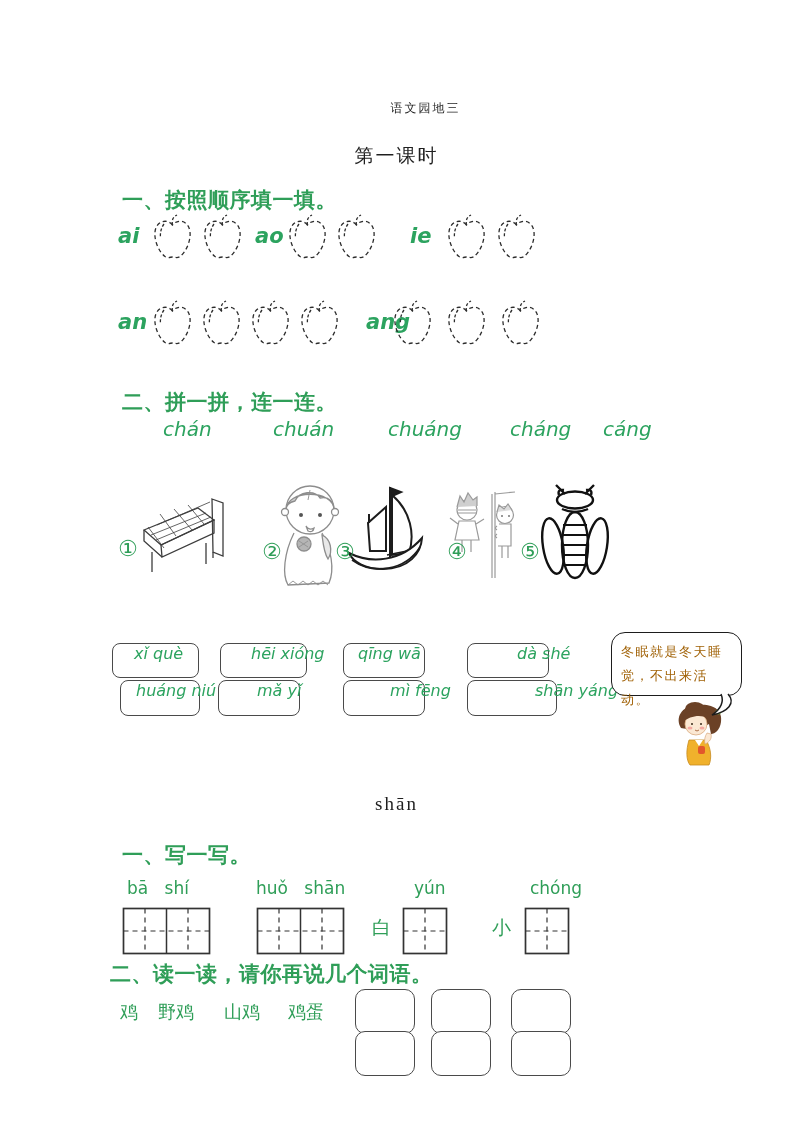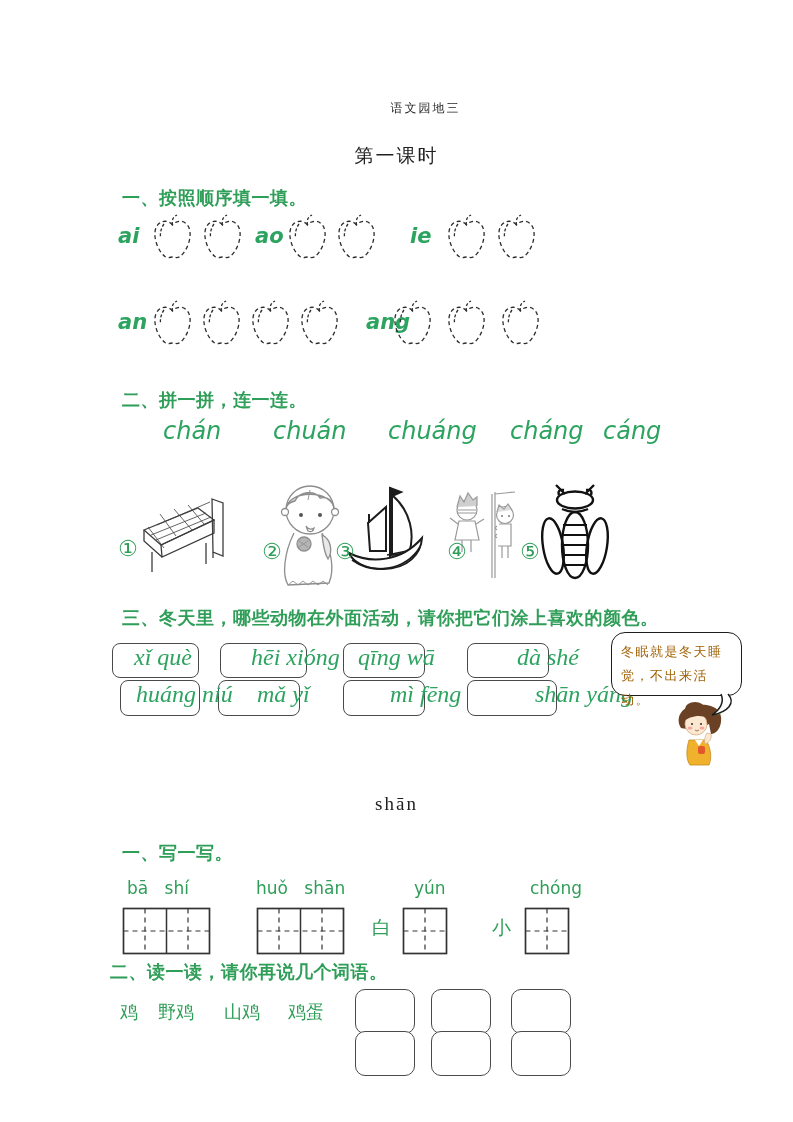--- a/index.html
+++ b/index.html
@@ -2,25 +2,25 @@
 <html style="--green: #2f9e58; --pygreen: #2ca35f; --ink: #1f1f1f;"><head>
 <meta charset="utf-8">
 <style>
   html,body{margin:0;padding:0;background:#fff;}
   .page{position:relative;width:793px;height:1122px;background:#fff;overflow:hidden;
         font-family:"Liberation Serif", serif;color:var(--ink,#1f1f1f);}
   .abs{position:absolute;white-space:nowrap;}
   .center{left:0;width:793px;text-align:center;}
   .doc-title{font-size:12px;letter-spacing:2px;margin-left:29px;}
   .lesson-head{font-size:19px;letter-spacing:2px;}
-  .sec-head{font-size:18px;font-weight:600;color:var(--green,#2f9e58);letter-spacing:0.5px;}
+  .sec-head{font-size:21px;font-weight:600;color:var(--green,#2f9e58);letter-spacing:0.5px;}
   .py{font-family:"DejaVu Sans", sans-serif;font-style:italic;color:var(--pygreen,#2ca35f);}
   .py-vowel{font-size:21px;font-weight:600;}
-  .py-word{font-size:24px;}
-  .py-animal{font-size:24px;z-index:2;font-family:Liberation Serif, serif;}
+  .py-word{font-size:20px;}
+  .py-animal{font-size:16px;z-index:2;}
   .pic-num{font-family:"DejaVu Sans", sans-serif;font-size:22px;color:var(--green,#2f9e58);z-index:2;}
   .animal-box{position:absolute;border:1.5px solid #4a4a4a;border-radius:8px;background:transparent;}
   .py-grid{font-family:"DejaVu Sans", sans-serif;font-size:17px;color:var(--green,#2f9e58);word-spacing:11px;}
   .cn-prefix{font-size:19px;color:var(--green,#2f9e58);}
   .cn-word{font-size:18px;color:var(--green,#2f9e58);}
   .empty-box{position:absolute;border:1.5px solid #4a4a4a;border-radius:10px;background:#fff;}
   .bubble{position:absolute;left:611px;top:632px;width:131px;height:64px;border:1.6px solid #1d1d1d;
           border-radius:14px;background:#fff;z-index:6;box-sizing:border-box;padding:7px 9px;}
   .bubble-text{font-size:13px;line-height:1.85;letter-spacing:1.5px;color:#a16207;white-space:normal;}
   svg{display:block;}
@@ -246,21 +246,20 @@
         <path d="M25,26 Q38,32 51,26"></path>
         <ellipse cx="38" cy="62" rx="13" ry="33"></ellipse>
         <path d="M26,42 L50,42 M25,52 L51,52 M25,62 L51,62 M26,72 L50,72 M28,82 L48,82" stroke-width="2"></path>
         <ellipse cx="16" cy="63" rx="10" ry="28" transform="rotate(-9 16 63)"></ellipse>
         <ellipse cx="60" cy="63" rx="10" ry="28" transform="rotate(9 60 63)"></ellipse>
       </g>
     </svg>
   </span>
     </div>
 
-  <div class="abs sec-head" style="left:122px;top:606px;">三、冬天里，哪些动物在外面活动，请你把它们涂上喜欢的颜色。</div>
   <div id="animal-area">
       <div class="animal-box" style="left:112px;top:643px;width:85px;height:33px;"></div>
       <span class="abs py py-animal" style="left:134px;top:644px;">xǐ què</span>
       <div class="animal-box" style="left:220px;top:643px;width:85px;height:33px;"></div>
       <span class="abs py py-animal" style="left:239px;top:644px;margin-left:12px;">hēi xióng</span>
       <div class="animal-box" style="left:343px;top:643px;width:80px;height:33px;"></div>
       <span class="abs py py-animal" style="left:358px;top:644px;">qīng wā</span>
       <div class="animal-box" style="left:467px;top:643px;width:80px;height:33px;"></div>
       <span class="abs py py-animal" style="left:517px;top:644px;">dà shé</span>
       <div class="animal-box" style="left:120px;top:680px;width:78px;height:34px;"></div>

